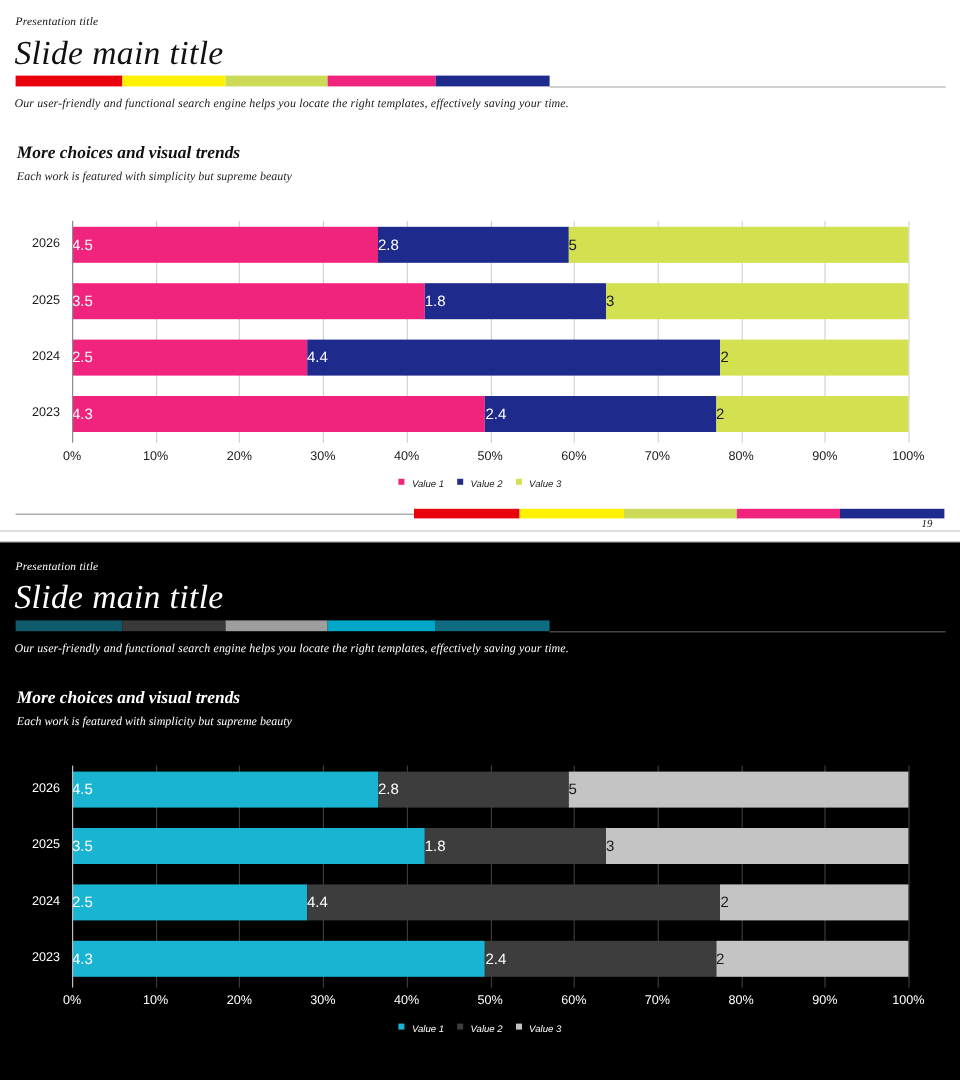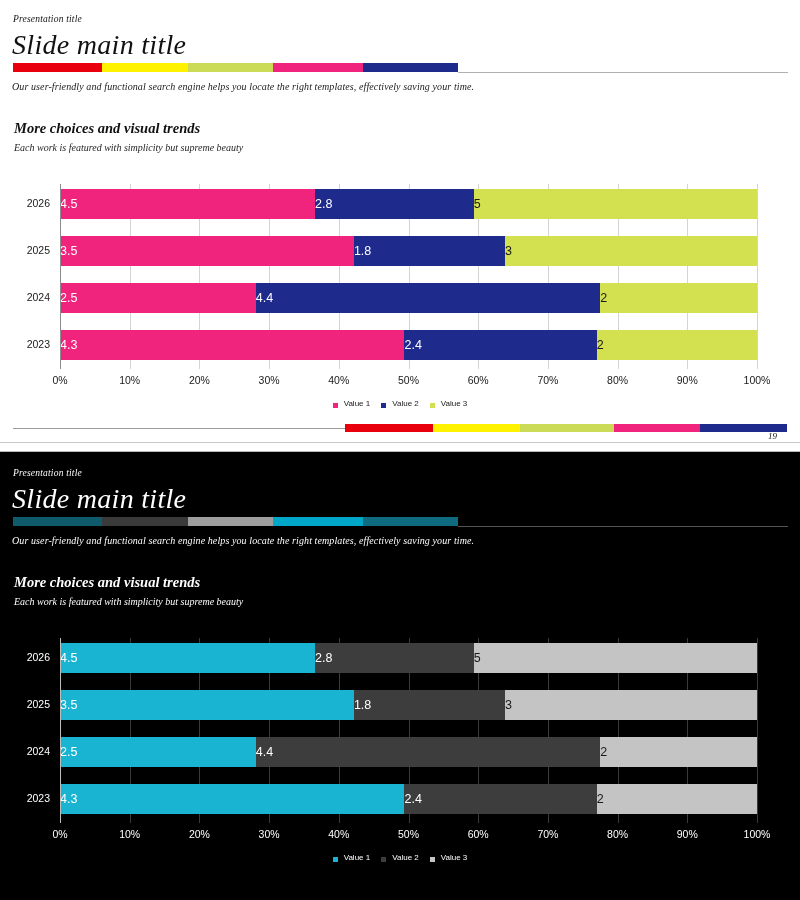--- a/index.html
+++ b/index.html
@@ -52,21 +52,21 @@
   .catlab{position:absolute;text-align:right;
           font-family:"Liberation Sans","DejaVu Sans",sans-serif;font-size:10.5px;}
   .light .catlab{color:#202020;} .dark .catlab{color:#ffffff;}
 
   .ticklab{position:absolute;text-align:center;width:44px;
            font-family:"Liberation Sans","DejaVu Sans",sans-serif;font-size:10.5px;}
   .light .ticklab{color:#202020;} .dark .ticklab{color:#ffffff;}
 
   .legend{position:absolute;display:flex;gap:11px;align-items:center;
           font-family:"Liberation Sans","DejaVu Sans",sans-serif;font-size:8px;}
-  .legend .li{display:flex;align-items:flex-end;gap:6px;}
+  .legend .li{display:flex;align-items:flex-start;gap:6px;font-style:italic;}
   .legend .sw{width:5px;height:5px;display:block;}
   .light .legend{color:#1a1a1a;} .dark .legend{color:#ffffff;}
 
   
   .footrule{position:absolute;height:1px;}
   .light .footrule{background:#9a9a9a;}
   .footbar{position:absolute;display:flex;height:8px;}
   .footbar i{display:block;height:100%;}
   .pagenum{position:absolute;font-style:italic;font-size:9px;}
   .light .pagenum{color:#111111;}

